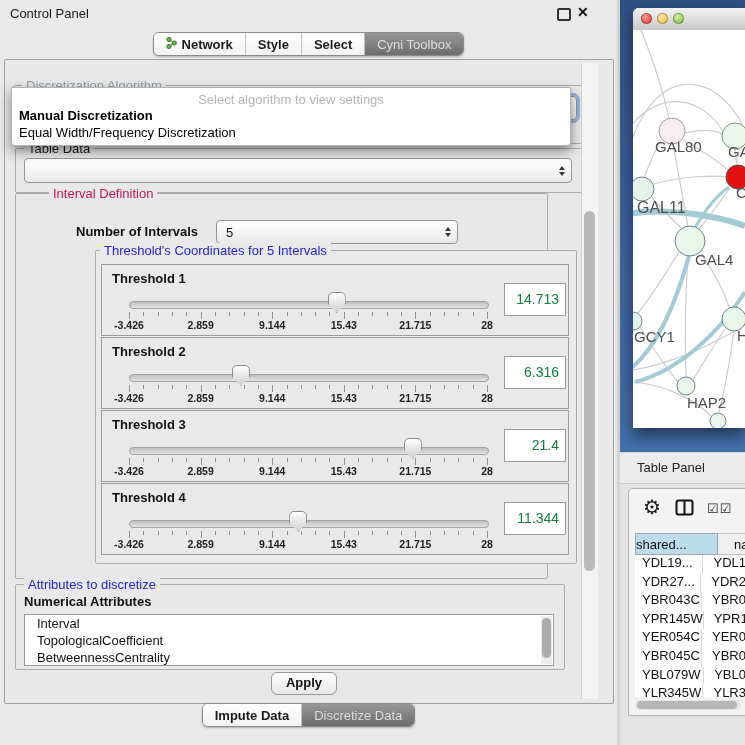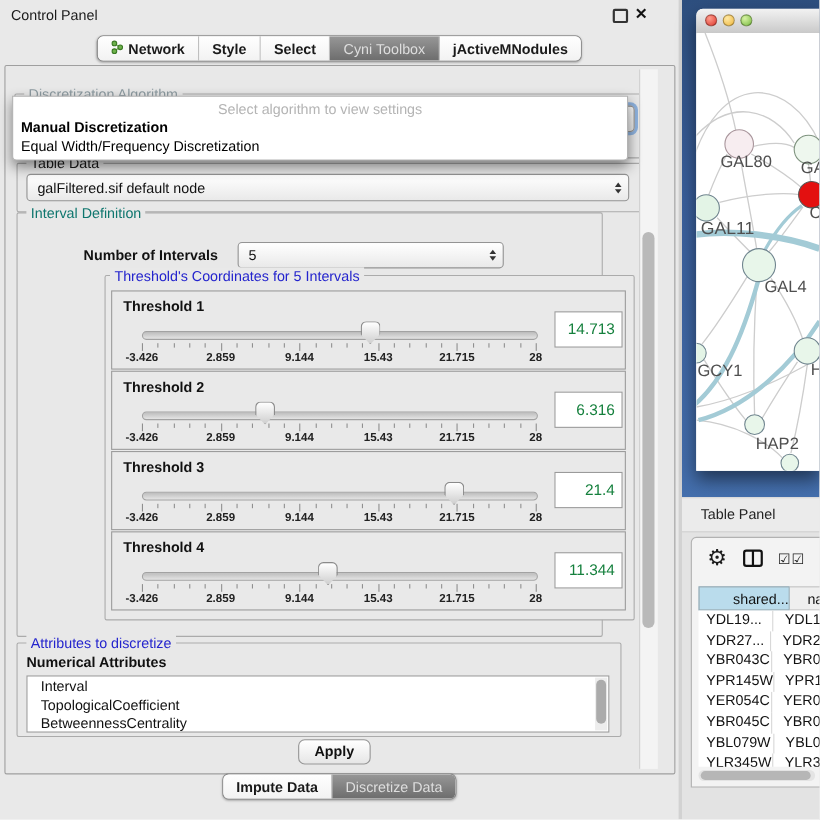--- a/index.html
+++ b/index.html
@@ -79,21 +79,21 @@
   #tp-bar{position:absolute;left:0;top:452px;width:125px;height:30px;background:#ebebeb;
           border-top:1px solid #d8d8d8;border-bottom:1px solid #cdcdcd;}
   #tp-title{position:absolute;left:17px;top:7px;font-size:13px;color:#222;}
   #tp-window{position:absolute;left:8px;top:488px;width:117px;height:226px;background:#f3f3f3;
              border:1px solid #b2b2b2;border-radius:5px 0 0 0;overflow:hidden;}
   .gear{position:absolute;left:14px;top:6px;font-size:20px;color:#1a1a1a;}
   .split-ic{position:absolute;left:46px;top:10px;}
   .checks{position:absolute;left:78px;top:12px;font-size:13px;color:#222;letter-spacing:1px;}
   #tp-header{position:absolute;left:6px;top:44px;height:22px;display:flex;}
   .hcell1{width:83px;background:#badcec;border:1px solid #98a8b0;font-size:13px;color:#111;
-          text-align:right;line-height:21px;box-sizing:border-box;}
+          text-align:left;line-height:21px;box-sizing:border-box;}
   .hcell2{width:60px;background:#efefef;border:1px solid #c2c2c2;border-left:none;font-size:13px;color:#111;
           line-height:21px;padding-left:16px;box-sizing:border-box;}
   #tp-rows{position:absolute;left:6px;top:66px;width:111px;height:142px;background:#fff;overflow:hidden;}
   .trow{display:flex;height:18.6px;}
   .tc1{width:83px;padding-left:7px;font-size:13px;color:#111;white-space:nowrap;box-sizing:border-box;}
   .tc2{padding-left:10px;font-size:13px;color:#111;white-space:nowrap;border-left:1px solid #d8d8d8;}
   #tp-hscroll{position:absolute;left:6px;top:211px;width:106px;height:10px;background:#e4e4e4;border-radius:5px;}
   #tp-hscroll .th{position:absolute;left:2px;top:1px;width:100px;height:8px;border-radius:4px;background:#b6b6b6;}
 </style>
 </head>
@@ -123,23 +123,20 @@
           </div>
           <div class="seg">
             <span>Style</span>
           </div>
           <div class="seg">
             <span>Select</span>
           </div>
           <div class="seg sel">
             <span>Cyni Toolbox</span>
           </div>
-          <div class="seg">
-            <span>jActiveMNodules</span>
-          </div>
         </div>
     </div>
 
     <div id="content">
 
       <div class="group" style="left:8px;top:25px;width:570px;height:57px;">
         <span class="group-title" style="color:#8d9ba1;">Discretization Algorithm</span>
         <div class="combo focused" style="left:9px;top:10px;width:552px;height:22px;">
           <span class="spin">
               <i class="up"></i>
@@ -150,30 +147,29 @@
 
       <div id="algo-overlay">
         <div id="algo-placeholder">Select algorithm to view settings</div>
         <div class="algo-opt" style="top:20px;font-weight:bold;">Manual Discretization</div>
         <div class="algo-opt" style="top:37px;">Equal Width/Frequency Discretization</div>
       </div>
 
       <div class="group" style="left:10px;top:88px;width:566px;height:43px;">
         <span class="group-title" style="color:#1a1a1a;">Table Data</span>
         <div class="combo" style="left:8px;top:9px;width:546px;height:23px;">
-          <span class="val">galFiltered.sif default node</span>
           <span class="spin">
               <i class="up"></i>
               <i class="dn"></i>
             </span>
         </div>
       </div>
 
       <div class="group" style="left:10px;top:133px;width:531px;height:384px;">
-        <span class="group-title" style="color:#0f766e;">Interval Definition</span>
+        <span class="group-title" style="color:#be185d;margin-left:25px;">Interval Definition</span>
         <div style="position:absolute;left:60px;top:30px;font-size:13px;font-weight:bold;color:#111;">Number of Intervals</div>
         <div class="combo" style="left:200px;top:26px;width:240px;height:22px;">
           <span class="val">5</span>
           <span class="spin">
               <i class="up"></i>
               <i class="dn"></i>
             </span>
         </div>
 
         <div class="group" style="left:43px;top:56px;width:480px;height:312px;background:#e9e9e9;margin-left:36px;">

